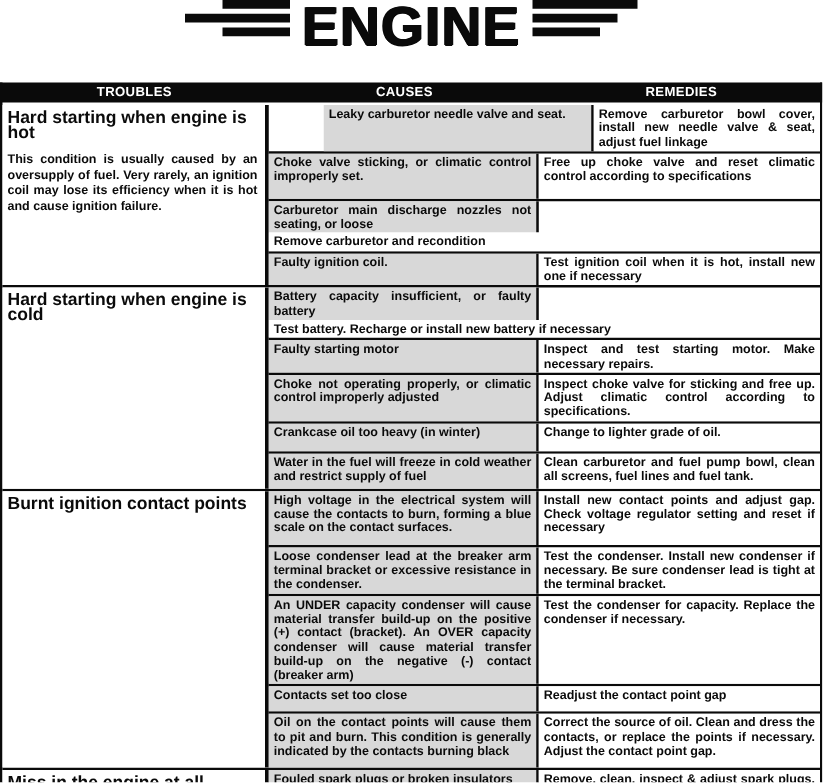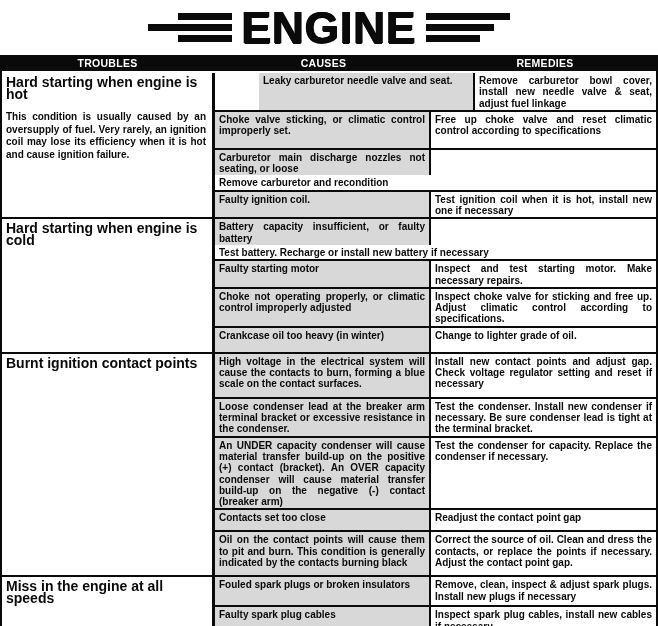--- a/index.html
+++ b/index.html
@@ -6,22 +6,22 @@
   .page{
     position:relative;
     width:658px;height:626px;
     overflow:hidden;
     background:#fff;
     font-family:"Liberation Sans","DejaVu Sans",sans-serif;
     color:#0a0a0a;
   }
   
   .title-bar{
-    height:55px;
-    display:flex;align-items:center;justify-content:center;
+    height:66px;
+    display:flex;justify-content:center;
     gap:10px;
   }
   .speed-lines{display:flex;flex-direction:column;gap:4px;}
   .speed-lines.left{align-items:flex-end;}
   .speed-lines.right{align-items:flex-start;}
   .speed-lines .bar{height:7px;background:#0a0a0a;display:block;}
   .left .bar1{width:54px;} .left .bar2{width:84px;} .left .bar3{width:54px;}
   .right .bar1{width:84px;} .right .bar2{width:68px;} .right .bar3{width:54px;}
   h1.engine-title{
     margin:0;
@@ -138,20 +138,24 @@
               <div class="remedy-cell">Inspect and test starting motor.  Make necessary repairs.</div>
             </div>
             <div class="row" style="min-height: 31px;">
               <div class="cause-cell">Choke not operating properly, or climatic control improperly adjusted</div>
               <div class="remedy-cell">Inspect choke valve for sticking and free up. Adjust climatic control according to specifications.</div>
             </div>
             <div class="row" style="min-height: 24px;">
               <div class="cause-cell">Crankcase oil too heavy (in winter)</div>
               <div class="remedy-cell">Change to lighter grade of oil.</div>
             </div>
+            <div class="row" style="min-height: 28px;">
+              <div class="cause-cell">Water in the fuel will freeze in cold weather and restrict supply of fuel</div>
+              <div class="remedy-cell">Clean carburetor and fuel pump bowl, clean all screens, fuel lines and fuel tank.</div>
+            </div>
           </div>
         </div>
         <div class="section">
           <div class="trouble-cell">
             <div class="trouble-title">Burnt ignition contact points</div>
           </div>
           <div class="rows">
             <div class="row" style="min-height: 45px;">
               <div class="cause-cell">High voltage in the electrical system will cause the contacts to burn, forming a blue scale on the contact surfaces.</div>
               <div class="remedy-cell">Install new contact points and adjust gap.  Check voltage regulator setting and reset if necessary</div>

